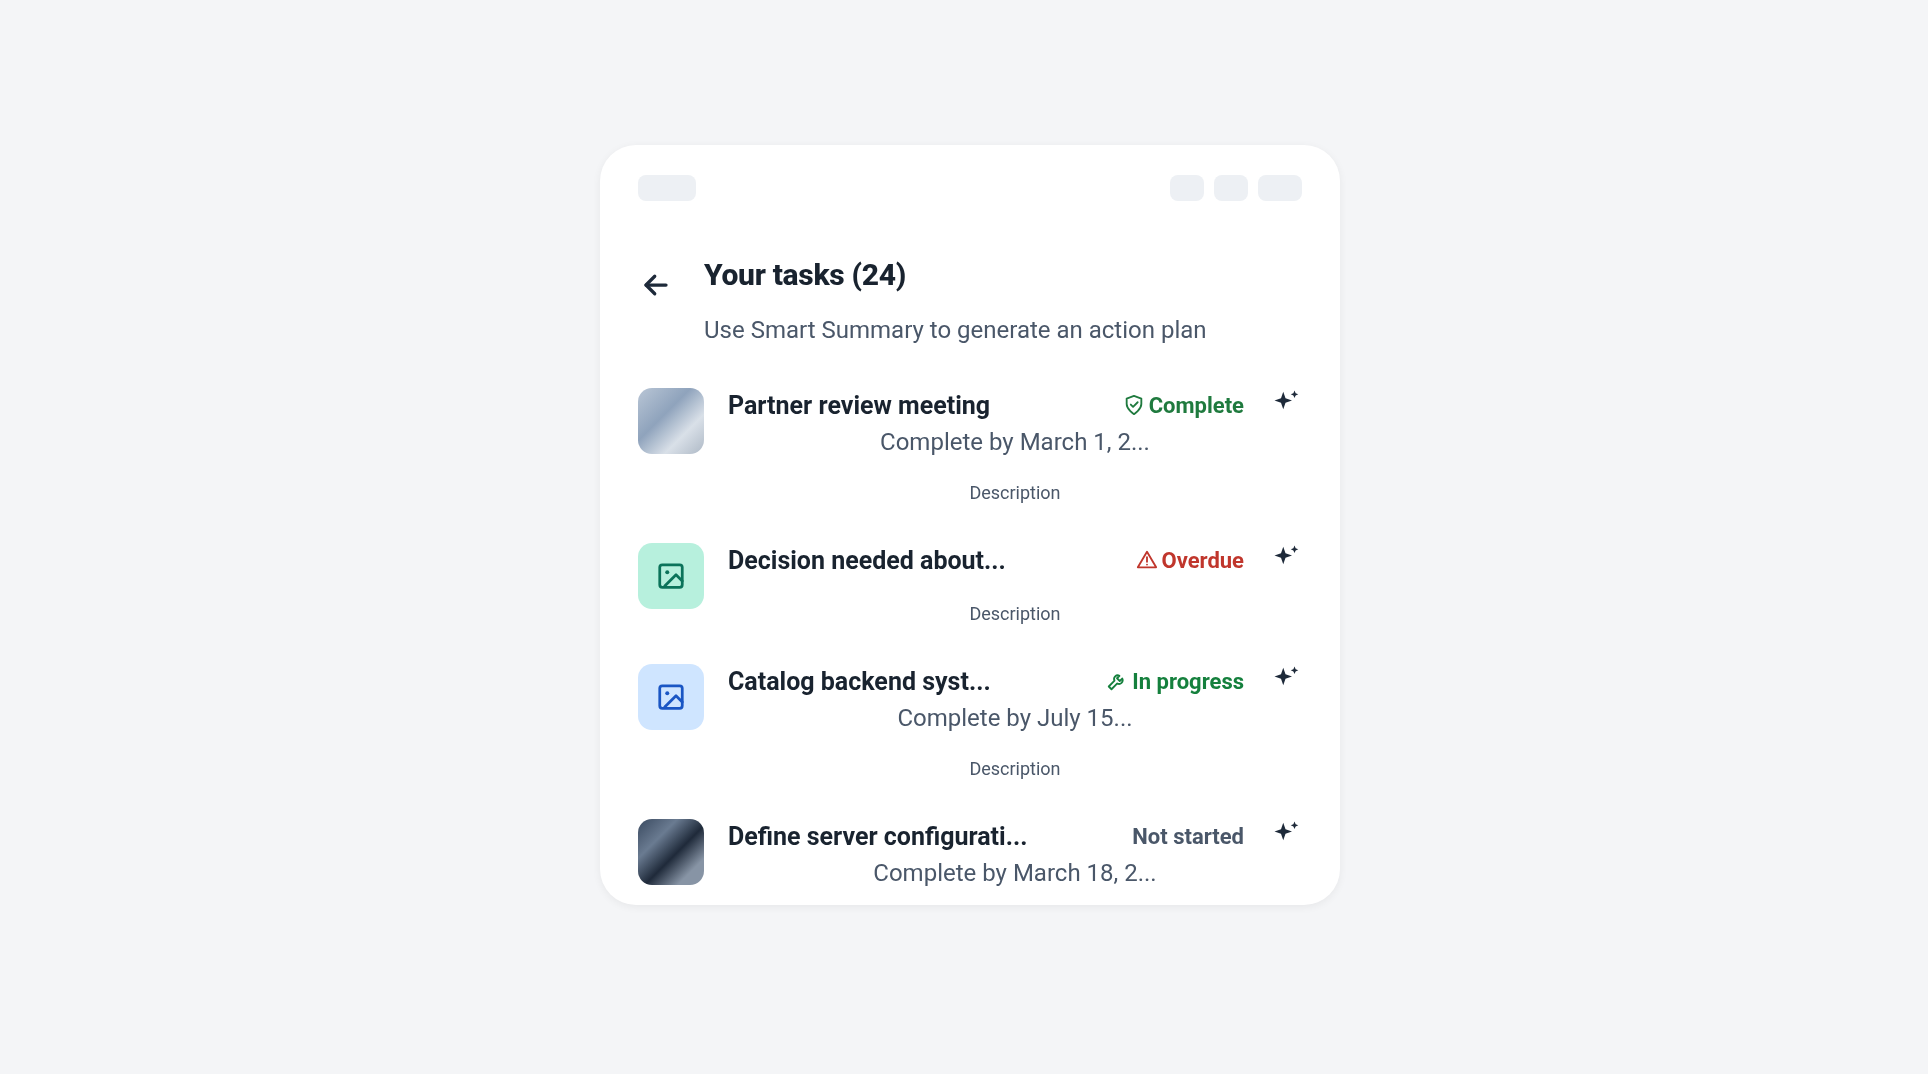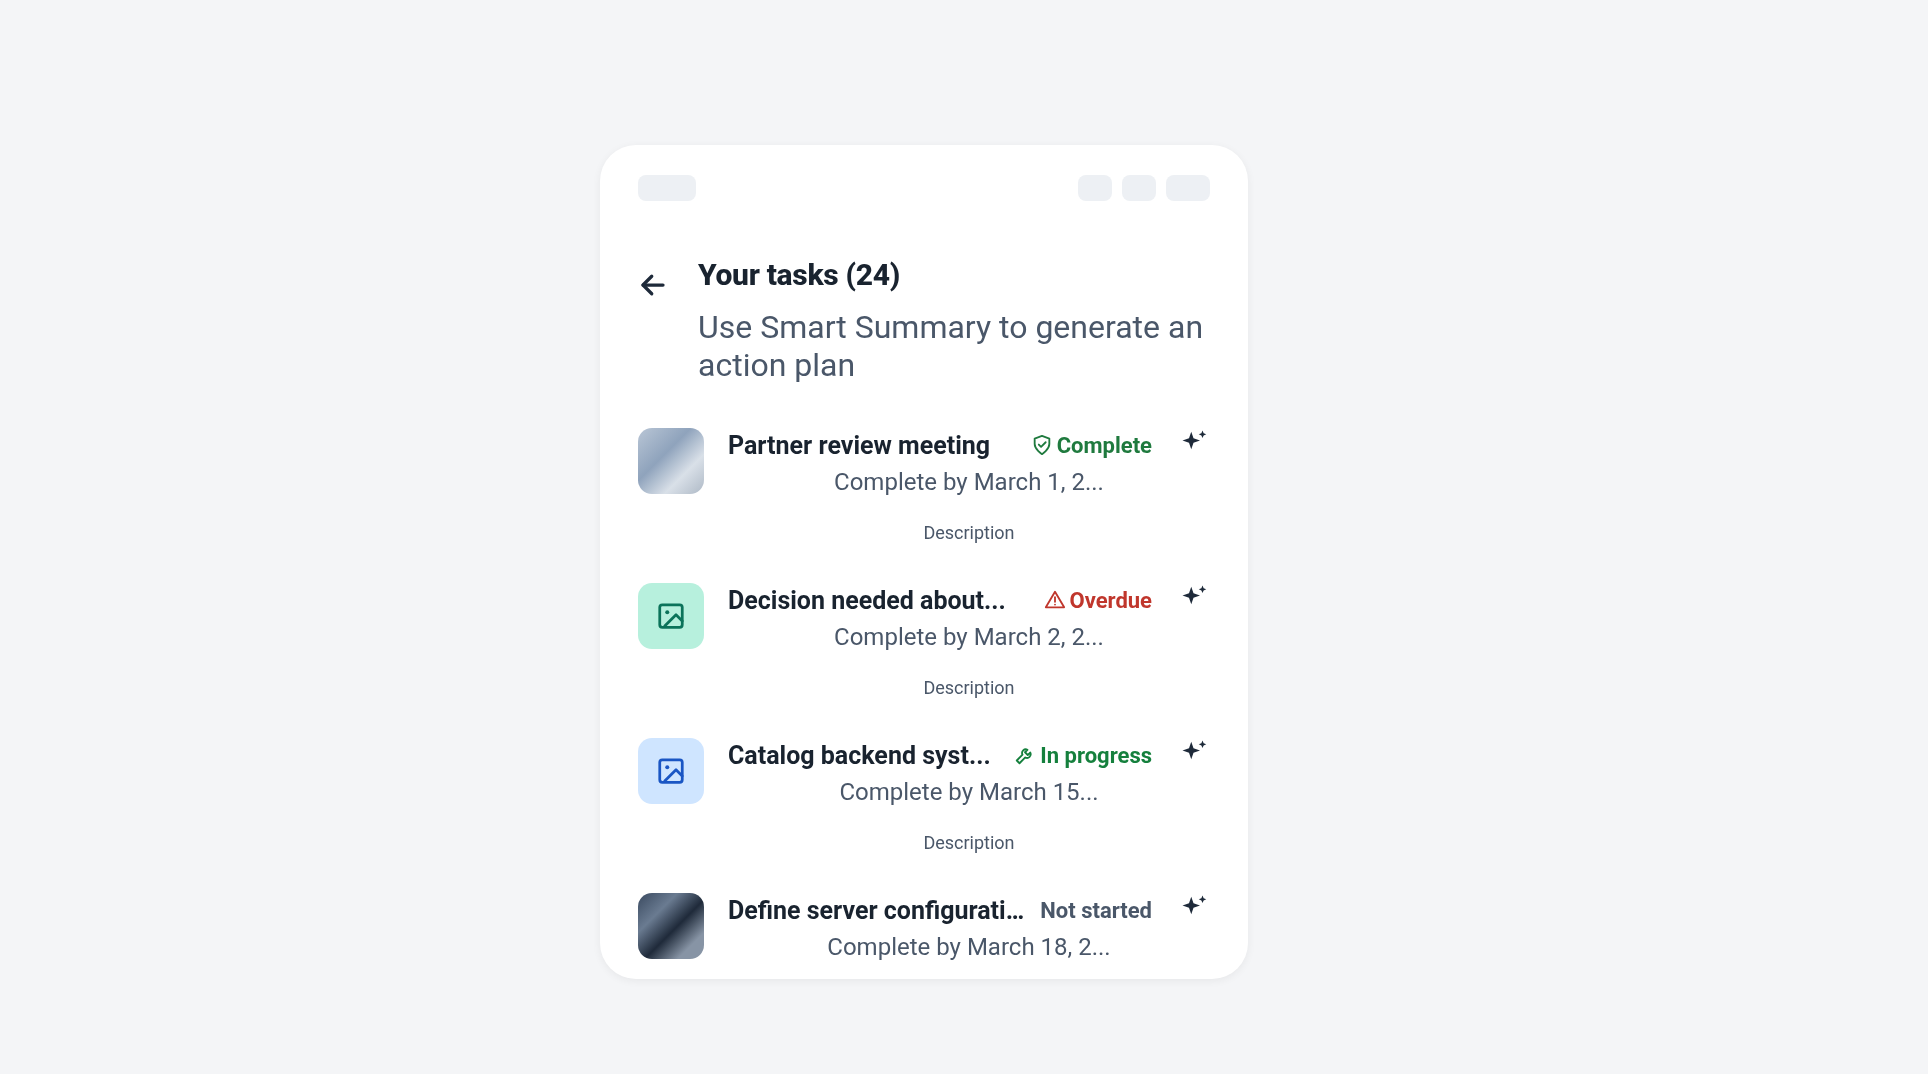--- a/index.html
+++ b/index.html
@@ -8,21 +8,21 @@
     height: 1074px;
     background: #f4f5f7;
     font-family: -apple-system, BlinkMacSystemFont, "Segoe UI", Roboto, "Helvetica Neue", Arial, sans-serif;
     color: #1e2a3a;
     overflow: hidden;
   }
   .phone-card {
     position: absolute;
     left: 600px;
     top: 145px;
-    width: 648px;
+    width: 740px;
     background: #ffffff;
     border-radius: 36px;
     box-shadow: 0 2px 8px rgba(0,0,0,0.06);
     padding: 30px 38px 0 38px;
   }
   
   .topbar {
     display: flex;
     justify-content: space-between;
     align-items: center;
@@ -54,22 +54,22 @@
     cursor: pointer;
     color: #1e2a3a;
   }
   .header-text h1 {
     font-size: 30px;
     font-weight: 800;
     letter-spacing: -0.3px;
     color: #19232f;
   }
   .header-text p {
-    margin-top: 16px;
-    font-size: 32px;
+    margin-top: 24px;
+    font-size: 24px;
     color: #4a5769;
     font-weight: 400;
   }
 
   .task {
     display: flex;
     gap: 24px;
     margin-bottom: 40px;
   }
   .thumb {
@@ -210,21 +210,20 @@
           </svg>
           <span>Overdue</span>
         </div>
         <div class="sparkle-btn">
           <svg width="30" height="30" viewBox="0 0 24 24" fill="currentColor">
             <path d="M9 3 L10.8 8.2 L16 10 L10.8 11.8 L9 17 L7.2 11.8 L2 10 L7.2 8.2 Z"></path>
             <path d="M18 2 L18.9 4.1 L21 5 L18.9 5.9 L18 8 L17.1 5.9 L15 5 L17.1 4.1 Z"></path>
           </svg>
         </div>
       </div>
-      <div class="due">Complete by March 2, 2...</div>
       <div class="desc">Description</div>
     </div>
   </div>
 
   <div class="task">
     <div class="thumb blue">
       <svg class="img-icon" width="30" height="30" viewBox="0 0 24 24" fill="none" stroke="#1a56c4" stroke-linecap="round" stroke-linejoin="round">
         <rect x="3" y="3" width="18" height="18" rx="2"></rect>
         <circle cx="9" cy="9" r="1.6" fill="#1a56c4" stroke="none"></circle>
         <path d="M21 16 L16 11 L7 20"></path>
@@ -239,21 +238,21 @@
           </svg>
           <span>In progress</span>
         </div>
         <div class="sparkle-btn">
           <svg width="30" height="30" viewBox="0 0 24 24" fill="currentColor">
             <path d="M9 3 L10.8 8.2 L16 10 L10.8 11.8 L9 17 L7.2 11.8 L2 10 L7.2 8.2 Z"></path>
             <path d="M18 2 L18.9 4.1 L21 5 L18.9 5.9 L18 8 L17.1 5.9 L15 5 L17.1 4.1 Z"></path>
           </svg>
         </div>
       </div>
-      <div class="due">Complete by March 15...</div>
+      <div class="due">Complete by July 15...</div>
       <div class="desc">Description</div>
     </div>
   </div>
 
   <div class="task" style="margin-bottom:18px">
     <div class="thumb photo2"></div>
     <div class="task-body">
       <div class="title-row">
         <div class="task-title">Define server configurati...</div>
         <div class="status notstarted">

